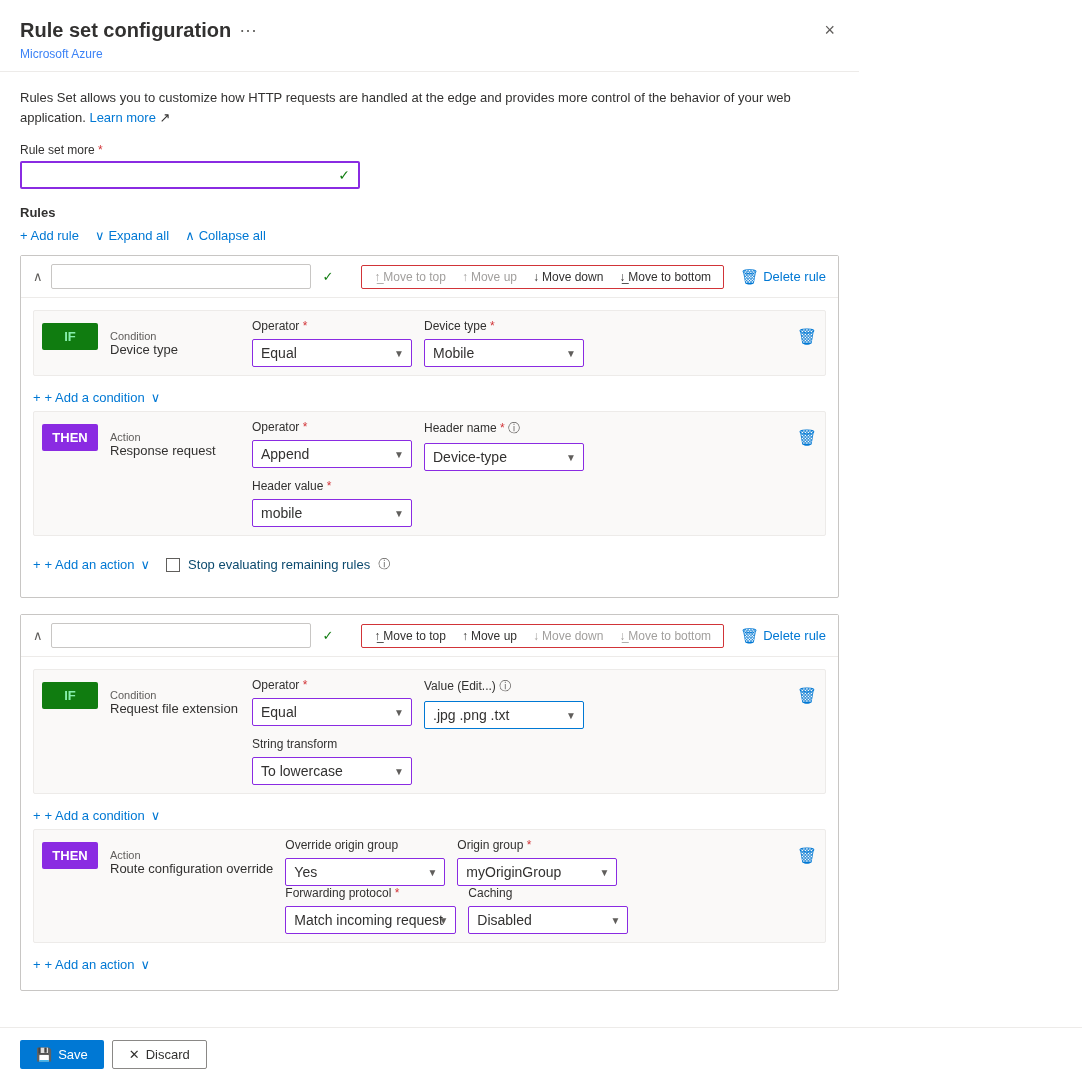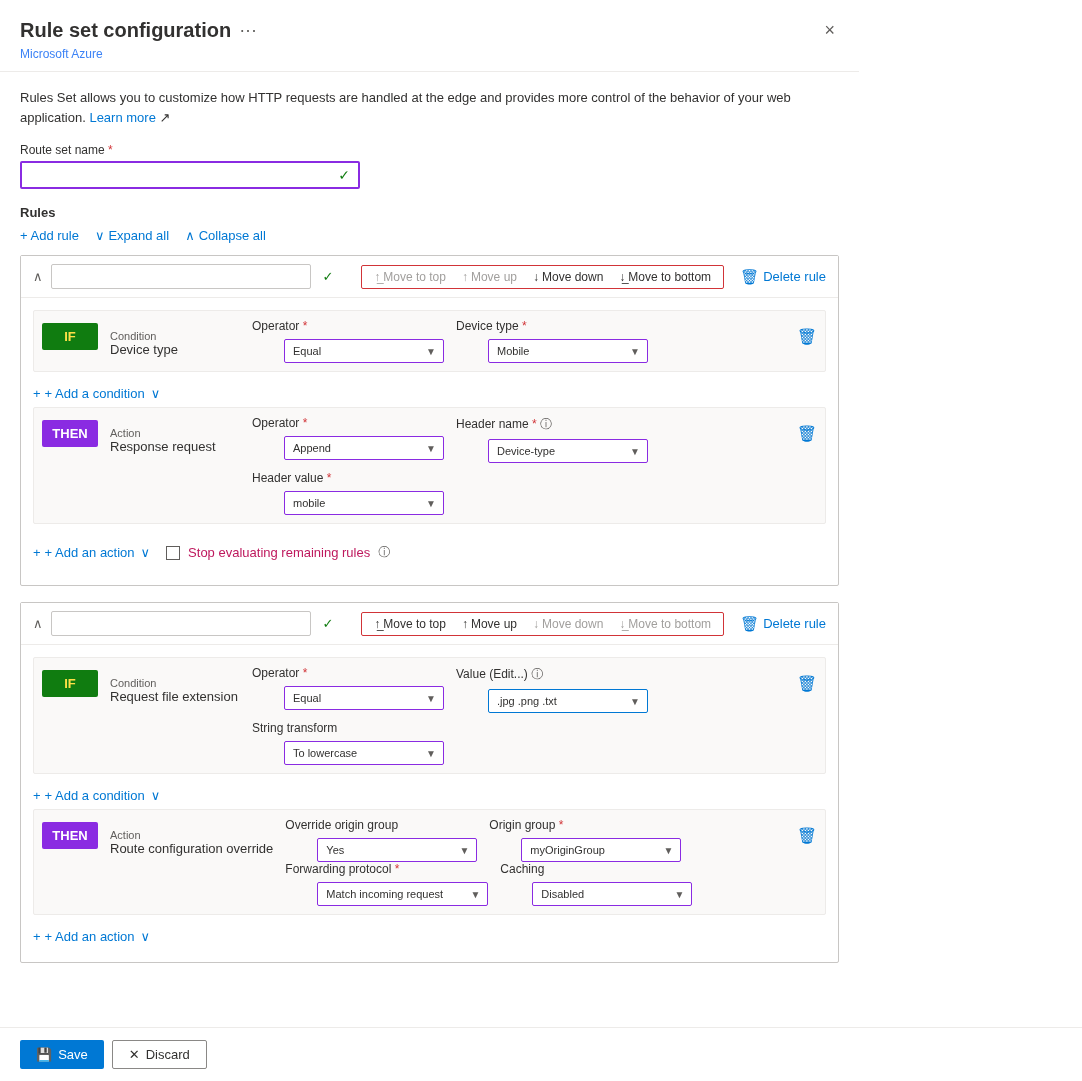--- a/index.html
+++ b/index.html
@@ -26,37 +26,37 @@
     .rule-card { border: 1px solid #c8c6c4; border-radius: 2px; margin-bottom: 16px; }
     .rule-header { display: flex; align-items: center; padding: 8px 12px; background: #fff; border-bottom: 1px solid #edebe9; gap: 8px; }
     .rule-name-input { border: 1px solid #c8c6c4; border-radius: 2px; padding: 4px 8px; font-size: 13px; color: #323130; flex: 1; max-width: 260px; }
     .check-mark { color: #107c10; margin-left: 4px; }
     .move-actions { display: flex; align-items: center; gap: 8px; margin-left: auto; border: 1px solid #d13438; padding: 2px 8px; border-radius: 2px; }
     .move-btn { display: flex; align-items: center; gap: 3px; background: none; border: none; cursor: pointer; font-size: 12px; color: #323130; padding: 2px 4px; white-space: nowrap; }
     .move-btn.disabled { color: #a19f9d; cursor: default; }
     .delete-rule-btn { display: flex; align-items: center; gap: 4px; background: none; border: none; cursor: pointer; color: #0078d4; font-size: 13px; margin-left: 8px; }
     .rule-body { padding: 12px; }
     .if-then-row { display: flex; align-items: flex-start; gap: 12px; margin-bottom: 8px; padding: 8px; background: #faf9f8; border: 1px solid #edebe9; border-radius: 2px; }
-    .if-badge { background: #107c10; color: #fde047; font-weight: 700; font-size: 13px; padding: 6px 14px; border-radius: 2px; min-width: 56px; text-align: center; margin-top: 4px; }
+    .if-badge { background: #107c10; color: #86efac; font-weight: 700; font-size: 13px; padding: 6px 14px; border-radius: 2px; min-width: 56px; text-align: center; margin-top: 4px; }
     .then-badge { background: #8a2be2; color: #fff; font-weight: 700; font-size: 13px; padding: 6px 10px; border-radius: 2px; min-width: 56px; text-align: center; margin-top: 4px; }
     .condition-info { min-width: 130px; }
     .condition-type { font-size: 11px; color: #605e5c; margin-top: 11px; }
     .condition-name { font-size: 13px; color: #323130; font-weight: 500; }
     .fields-row { display: flex; align-items: flex-start; gap: 12px; flex: 1; flex-wrap: wrap; }
     .field-group { display: flex; flex-direction: column; gap: 2px; min-width: 160px; }
     .select-wrapper { position: relative; display: inline-block; }
-    .select-input { border: 1px solid #8a2be2; border-radius: 2px; padding: 5px 44px 5px 8px; font-size: 11px; color: #323130; background: #fff; min-width: 160px; appearance: none; cursor: pointer; outline: none; margin-left: 32px; }
+    .select-input { border: 1px solid #8a2be2; border-radius: 2px; padding: 5px 12px 5px 8px; font-size: 14px; color: #323130; background: #fff; min-width: 160px; appearance: none; cursor: pointer; outline: none; }
     .select-input.blue-border { border-color: #0078d4; }
     .select-arrow { position: absolute; right: 8px; top: 50%; transform: translateY(-50%); pointer-events: none; color: #605e5c; font-size: 10px; }
     .delete-condition-btn { background: none; border: none; cursor: pointer; color: #0078d4; font-size: 16px; margin-top: 8px; margin-left: auto; }
     .add-condition-row { display: flex; align-items: center; gap: 4px; padding: 6px 0; }
     .add-btn { display: flex; align-items: center; gap: 4px; background: none; border: none; cursor: pointer; color: #0078d4; font-size: 13px; }
     .stop-eval-row { display: flex; align-items: center; gap: 8px; padding: 6px 0; }
     .checkbox { width: 14px; height: 14px; border: 1px solid #605e5c; display: inline-block; cursor: pointer; }
-    .stop-label { font-size: 13px; color: #be185d; }
+    .stop-label { font-size: 13px; color: #0c4a6e; }
     .info-icon { color: #605e5c; font-size: 12px; cursor: pointer; }
     .bottom-bar { position: fixed; bottom: 0; left: 0; width: 1082px; background: #fff; border-top: 1px solid #edebe9; padding: 12px 20px; display: flex; gap: 8px; }
     .save-btn { display: flex; align-items: center; gap: 6px; background: #0078d4; color: #fff; border: none; border-radius: 2px; padding: 6px 16px; font-size: 13px; cursor: pointer; }
     .discard-btn { display: flex; align-items: center; gap: 6px; background: #fff; color: #323130; border: 1px solid #8a8886; border-radius: 2px; padding: 6px 16px; font-size: 13px; cursor: pointer; }
     .chevron { display: inline-block; margin-left: 2px; }
   </style>
 </head>
 <body>
 
 <div class="panel">
@@ -72,21 +72,21 @@
   </div>
 
   <div class="panel-body">
     <p class="description">
       <span>Rules Set allows you to customize how HTTP requests are handled at the edge and provides more control of the behavior of your web application.</span>
       <a href="#">Learn more</a>
       <span> ↗</span>
     </p>
 
     <div class="field-label">
-      <span>Route set name</span> <span class="required">*</span>
+      <span>Rule set more</span> <span class="required">*</span>
     </div>
     <div class="input-with-check">
       <input type="text" style="">
       <span class="check-icon">✓</span>
     </div>
 
     <div class="rules-section">
       <div class="rules-label">Rules</div>
       <div class="rules-toolbar">
         <button class="toolbar-btn">+ Add rule</button>

